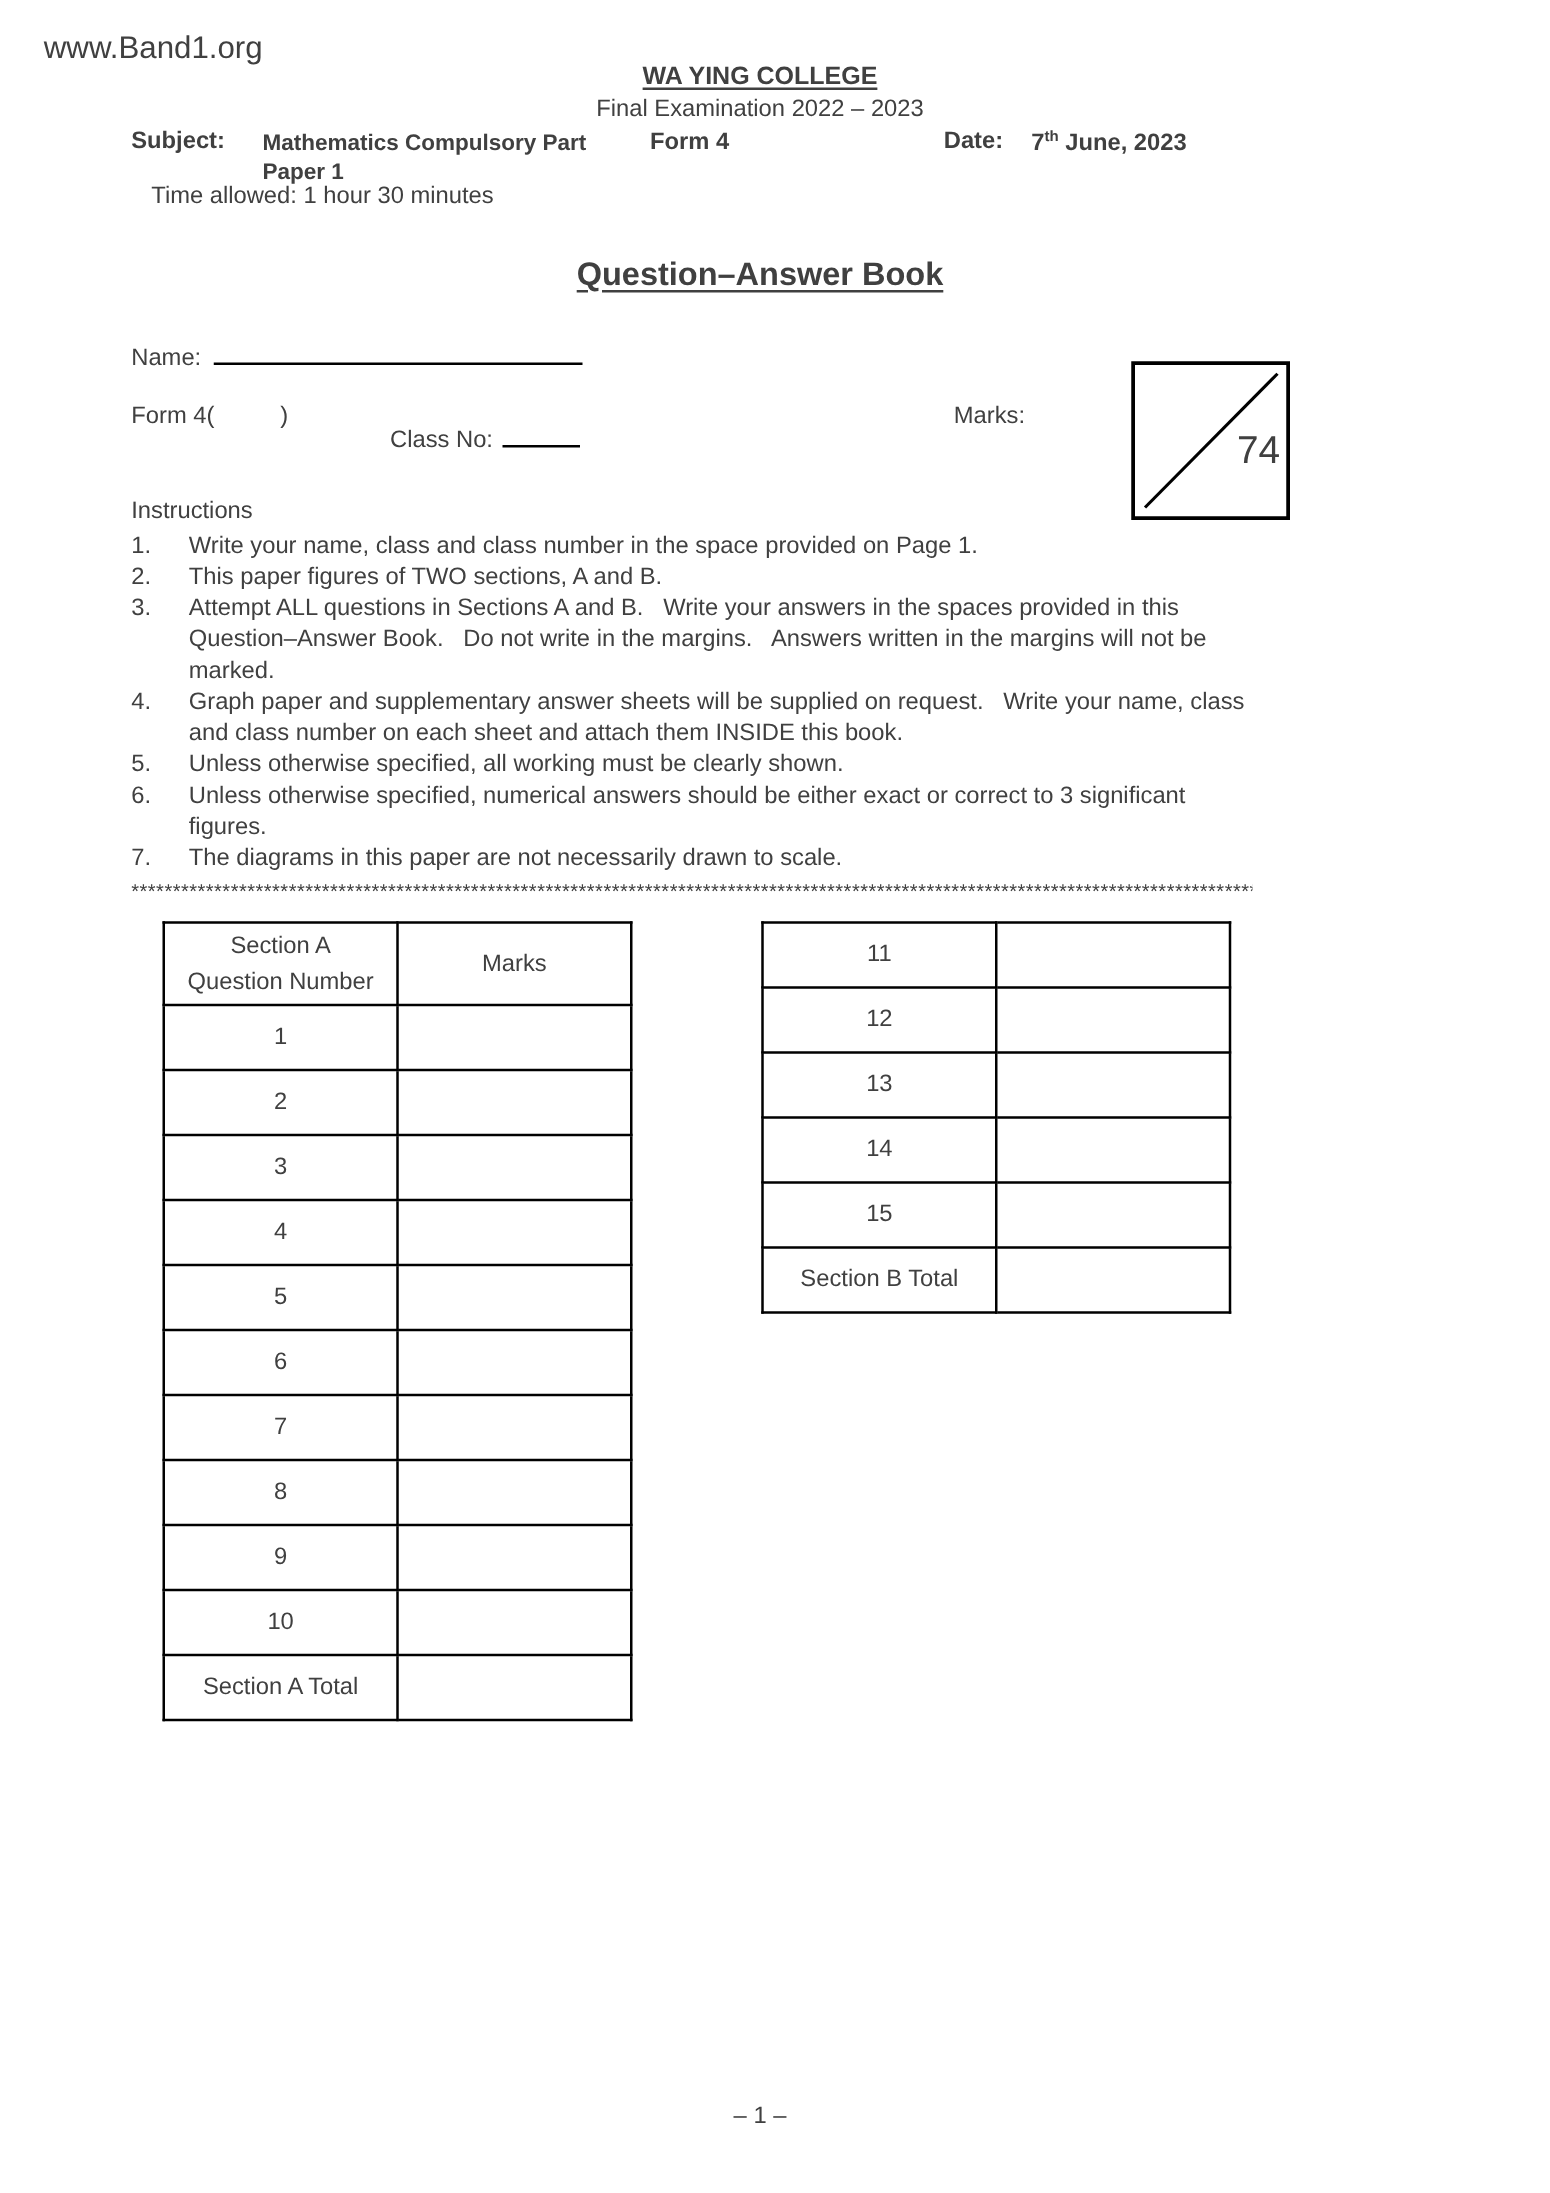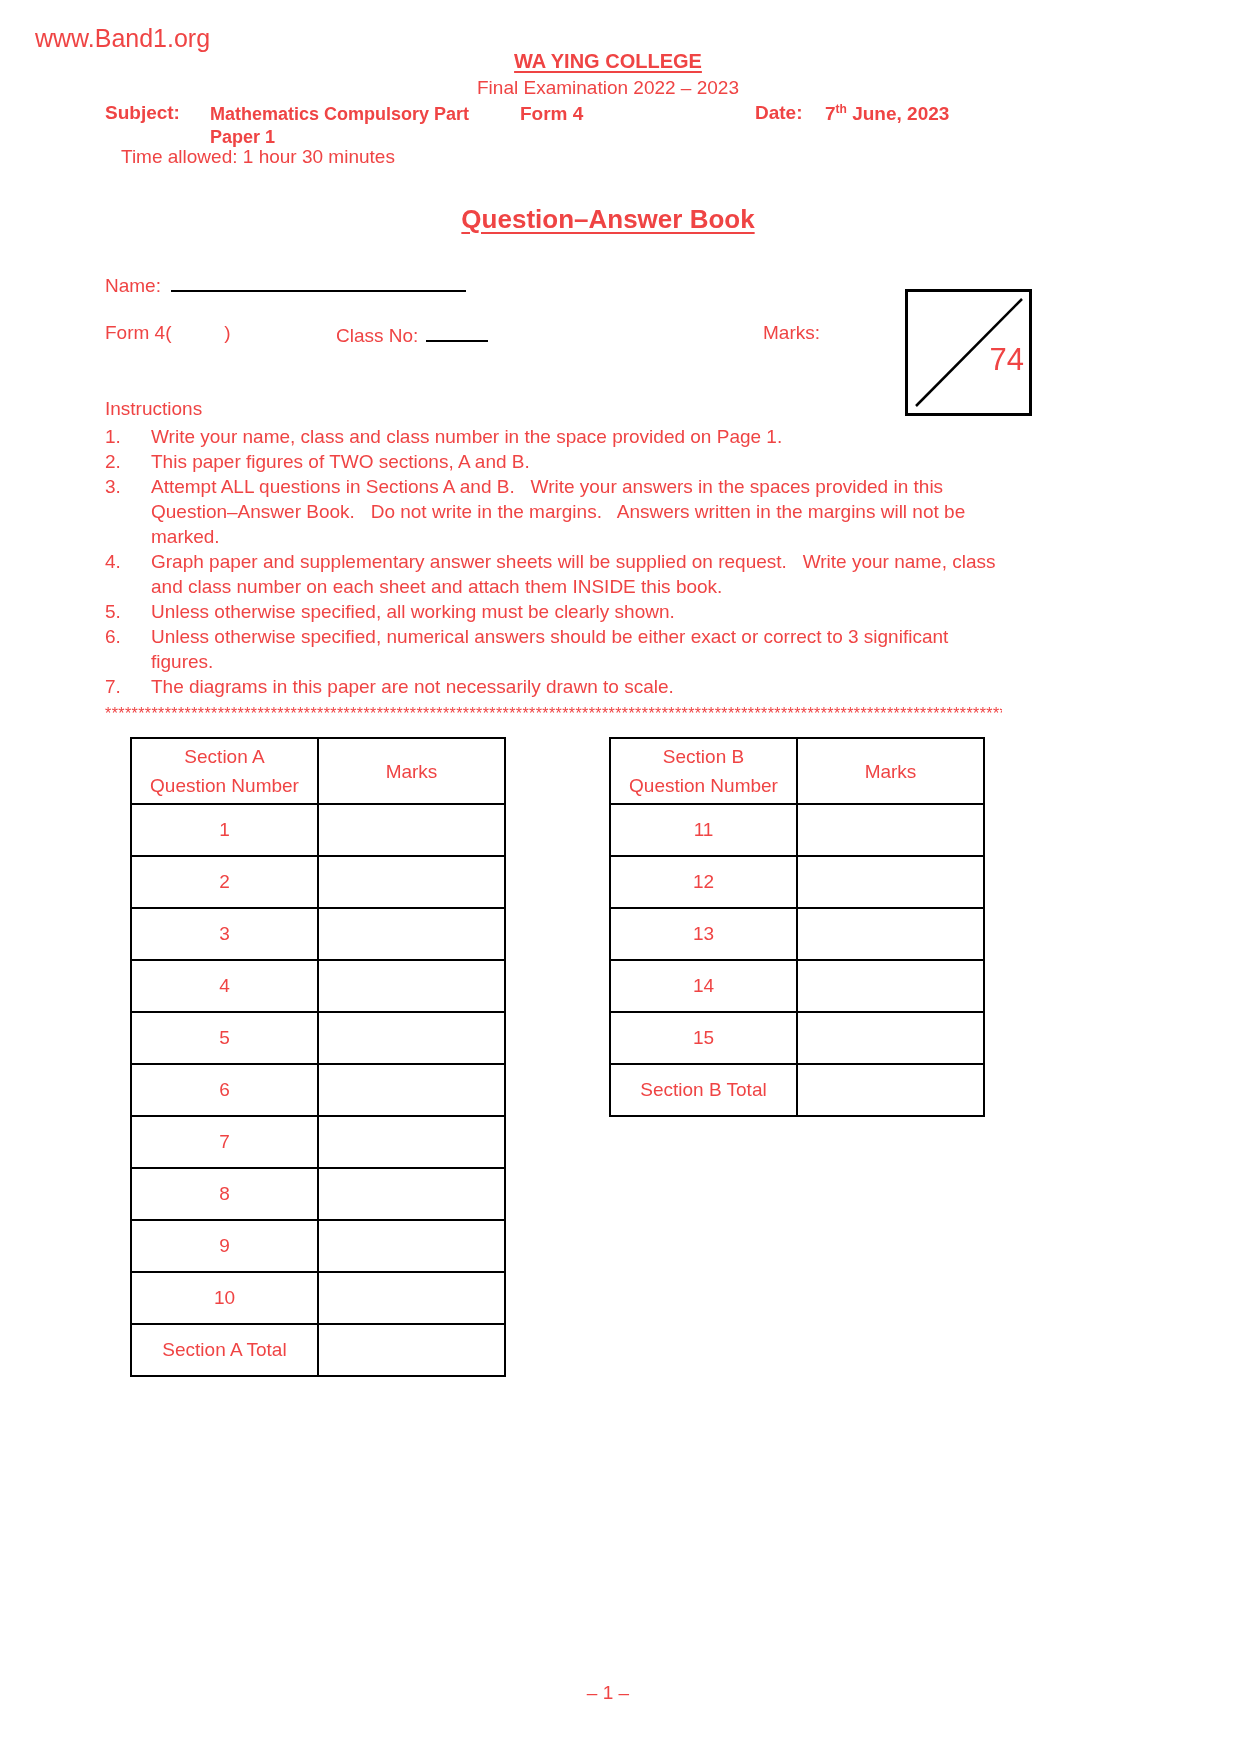--- a/index.html
+++ b/index.html
@@ -1,19 +1,19 @@
 <!DOCTYPE html>
 <html><head>
 <meta charset="utf-8">
 <style>
   * { margin:0; padding:0; box-sizing:border-box; }
   html,body { background:#ffffff; }
   .page {
     position:relative; width:1216px; height:1754px; background:#fff;
-    font-family:"Liberation Sans", sans-serif; color:#ef4444; font-size:19px;
+    font-family:"Liberation Sans", sans-serif; color:#404040; font-size:19px;
     overflow:hidden;
   }
   .watermark { position:absolute; left:35px; top:24px; font-size:25px; }
   .college {
     position:absolute; top:50px; left:0; width:100%; text-align:center;
     font-weight:bold; font-size:20px; text-decoration:underline; text-underline-offset:3px;
   }
   .exam-title { position:absolute; top:77px; left:0; width:100%; text-align:center; font-weight:normal; font-size:19px; }
   .subject-label { position:absolute; left:105px; top:102px; font-weight:bold; }
   .subject { position:absolute; left:210px; top:104px; font-weight:bold; font-size:18px; }
@@ -24,21 +24,21 @@
   .date-value sup { font-size:12px; }
   .time-allowed { position:absolute; left:105px; top:146px; font-weight:normal;margin-left:16px; }
   .book-title {
     position:absolute; top:204px; left:0; width:100%; text-align:center;
     font-weight:bold; font-size:26px; text-decoration:underline; text-underline-offset:4px;
   }
   .name-row { position:absolute; left:105px; top:272px; }
   .blank { display:inline-block; border-bottom:2px solid #000; height:1.05em; vertical-align:baseline; }
   .name-blank { width:295px; margin-left:10px; }
   .form-field { position:absolute; left:105px; top:322px; white-space:pre; }
-  .class-field { position:absolute; left:312px; top:322px;margin-left:24px; }
+  .class-field { position:absolute; left:312px; top:338px; }
   .class-blank { width:62px; margin-left:8px; }
   .marks-label { position:absolute; left:763px; top:322px; }
   .marks-box { position:absolute; left:905px; top:268px; width:127px; height:127px; border:3px solid #000;margin-top:21px; }
   .marks-box svg { position:absolute; left:0; top:0; width:100%; height:100%; }
   .marks-box line { stroke:#000; stroke-width:2.5; }
   .marks-total { position:absolute; right:5px; top:50px; font-size:31px; }
   .body-block { position:absolute; left:105px; top:396px; width:897px; }
   .instr-heading { line-height:25px; margin-bottom:3px; }
   .instr-item { display:flex; line-height:25px; }
   .instr-num { flex:0 0 46px; width:46px; }
@@ -179,27 +179,20 @@
             </tr>
         <tr>
               <td>Section A Total</td>
               <td></td>
             </tr>
       </tbody>
         </table>
 
       <table class="marks-table table-b">
         <tbody>
-            <tr>
-          <th>
-            <div>Section B</div>
-            <div>Question Number</div>
-          </th>
-          <th>Marks</th>
-        </tr>
         <tr>
               <td>11</td>
               <td></td>
             </tr>
         <tr>
               <td>12</td>
               <td></td>
             </tr>
         <tr>
               <td>13</td>

